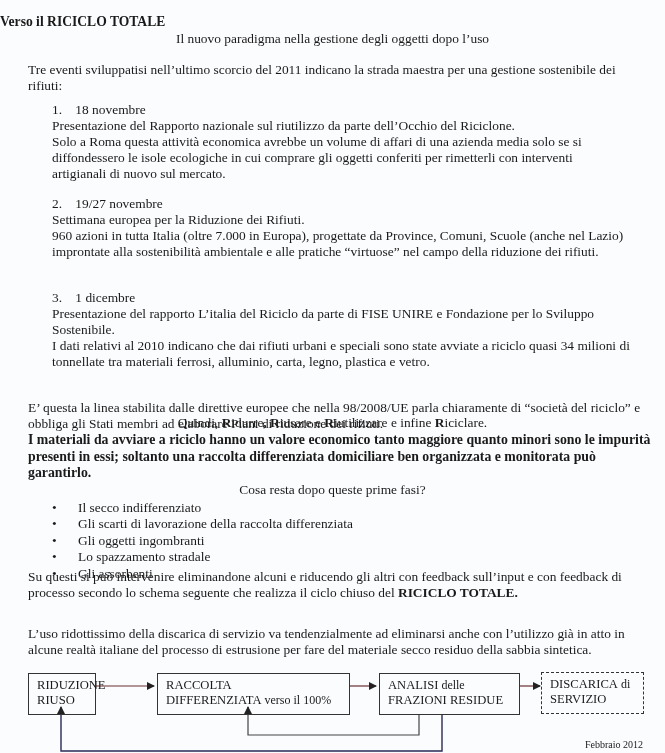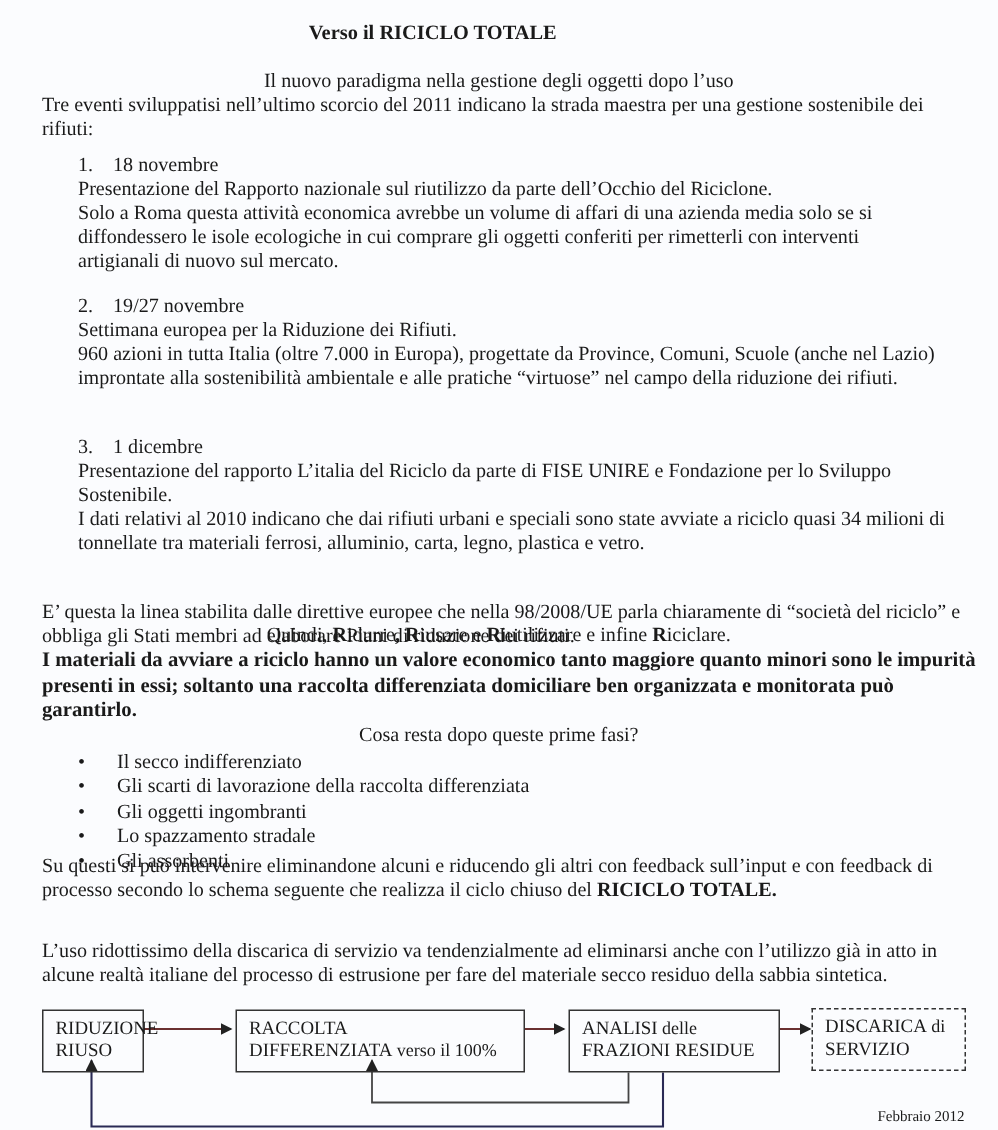--- a/index.html
+++ b/index.html
@@ -22,28 +22,27 @@
       left: 0;
       top: 0;
       width: 665px;
       height: 753px;
     }
     .title {
       position: absolute;
       top: 14px;
       left: 0;
       width: 545px;
-      text-align: center;
+      text-align: left;
       font-weight: bold;
       font-size: 13.6px;
-      padding-left: 16px;
     }
     .subtitle {
       position: absolute;
-      top: 46px;
+      top: 31px;
       left: 0;
       width: 665px;
       text-align: center;
     }
     .block {
       position: absolute;
       left: 28px;
       width: 625px;
     }
     .indent {

